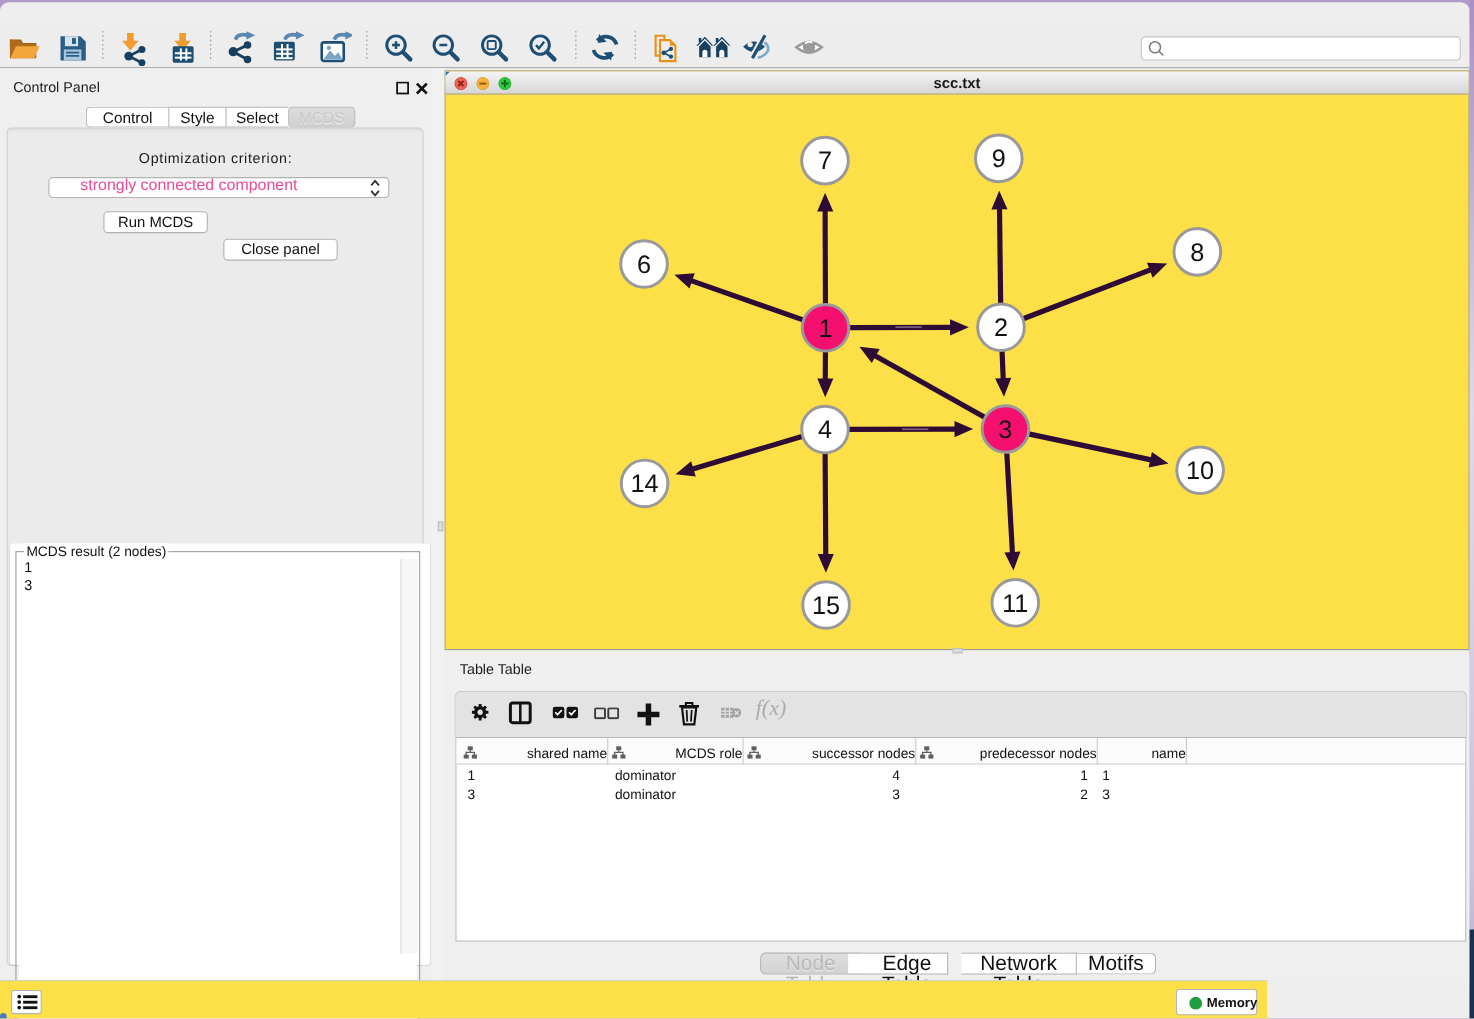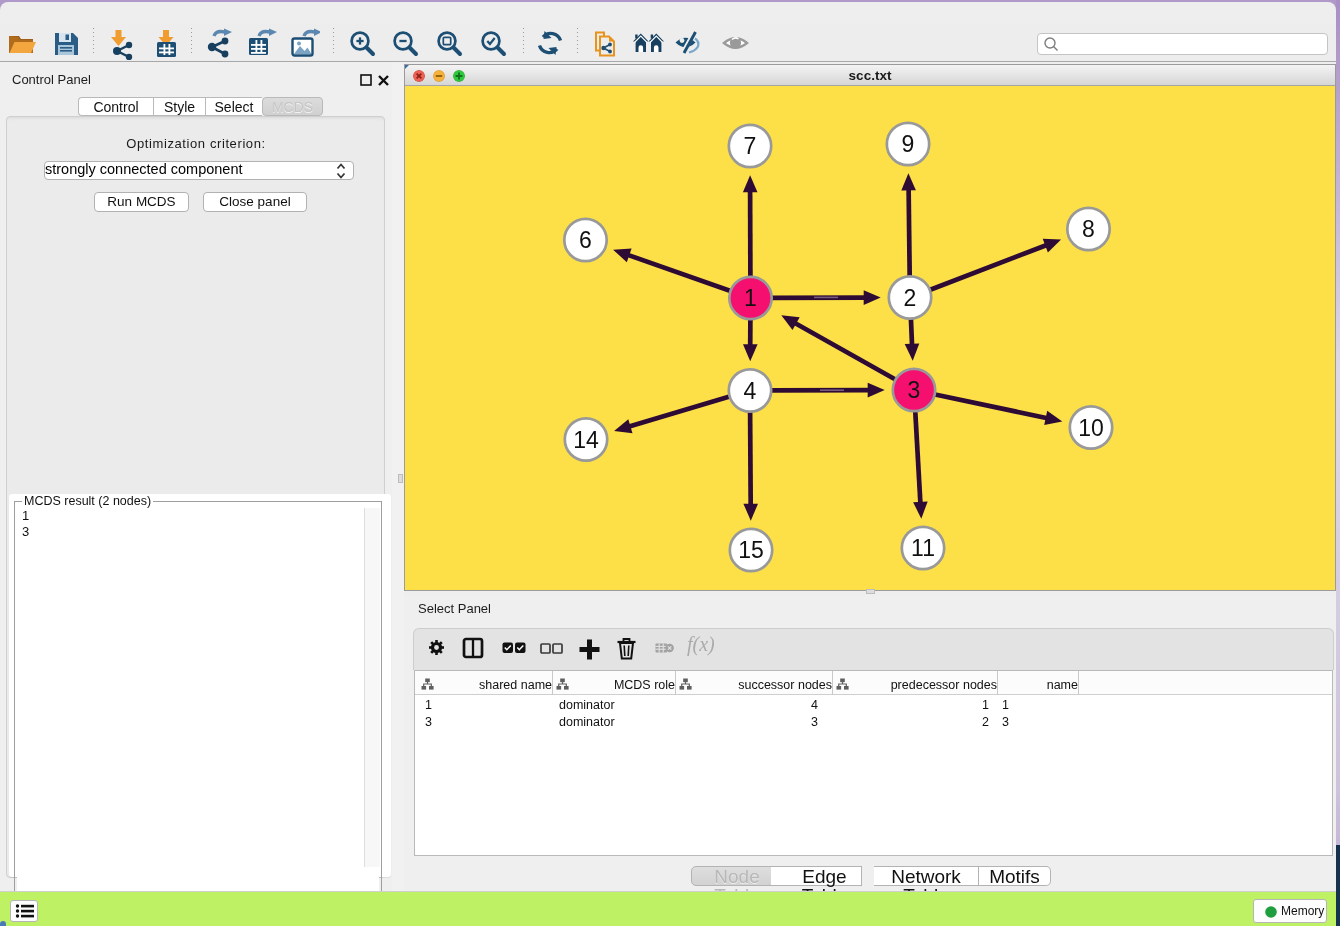--- a/index.html
+++ b/index.html
@@ -15,21 +15,21 @@
 .ticon { position:absolute; top:5px; }
 #searchbox { position:absolute; left:1037px; top:10px; width:291px; height:22px; background:#fff; border:1px solid #c4c4c4; border-radius:4px; }
 
 #cpanel { position:absolute; left:0; top:60px; width:392px; height:831px; background:#efefef; }
 #cp-title { position:absolute; left:12px; top:10px; font-size:13px; color:#1c1c1c; }
 #cp-tabs { position:absolute; left:0; top:35px; width:100%; height:20px; }
 .cptab { position:absolute; top:0; height:19px; background:#fff; border:1px solid #b9b9b9; border-right:none; font-size:14px; color:#111; text-align:center; line-height:18px; }
 #tab-mcds { background:linear-gradient(#dcdcdc,#d0d0d0); color:#c6c6c6; text-shadow:0 1px 0 #f2f2f2; border:1px solid #b9b9b9; border-radius:4px; }
 #cp-pane { position:absolute; left:6px; top:54px; width:379px; height:762px; background:#ebebeb; border:1px solid #cfcfcf; border-radius:4px; box-shadow:inset 0 3px 3px -2px #d8d8d8; }
 #opt-label { position:absolute; left:0; top:74px; width:100%; text-align:center; font-size:13px; letter-spacing:0.6px; line-height:15px; color:#1a1a1a; }
-#opt-select { position:absolute; left:44px; top:99px; width:310px; height:19px; background:#fff; border:1px solid #b2b2b2; border-radius:4px; font-size:14.5px; color:#000000; line-height:15px; padding-left:0; }
+#opt-select { position:absolute; left:44px; top:99px; width:310px; height:19px; background:#fff; border:1px solid #b2b2b2; border-radius:4px; font-size:14.5px; color:#ec4899; line-height:15px; padding-left:28px; }
 .btn { position:absolute; top:130px; height:20px; background:#fff; border:1px solid #b2b2b2; border-radius:4px; font-size:13.5px; color:#111; text-align:center; line-height:18px; }
 #mcds-panel { position:absolute; left:9px; top:432px; width:382px; height:383px; background:#fff; border-radius:3px; box-shadow:0 1px 1px rgba(0,0,0,0.08); }
 #mcds-group { position:absolute; left:5px; top:7px; width:368px; height:448px; border:1px solid #9e9e9e;padding-left:27px; }
 #mcds-label { position:absolute; left:7px; top:-8px; background:#fff; padding:0 2px; font-size:12.5px; color:#111; }
 #mcds-text { position:absolute; left:2px; top:6px; right:2px; bottom:2px; background:#fff; font-size:13px; color:#111; line-height:16px; padding-left:5px; }
 #mcds-scroll { position:absolute; right:1px; top:6px; width:16px; height:359px; background:#f7f7f7; border-left:1px solid #ddd; }
 
 #netwin { position:absolute; left:404px; top:62px; width:932px; height:527px; background:#fde047; border:1px solid #9b9b9b; }
 #net-title { position:absolute; left:0; top:0; width:100%; height:21px; background:linear-gradient(#f4f4f4,#d6d6d6); border-bottom:1px solid #a5a5a5; }
 #net-title-text { position:absolute; width:100%; text-align:center; top:3px; font-size:13.5px; font-weight:700; color:#1a1a1a; }
@@ -41,21 +41,21 @@
 #tp-toolbar { position:absolute; left:9px; top:33px; width:921px; height:42px; background:#e3e3e3; border:1px solid #cdcdcd; border-bottom:none; border-radius:6px 6px 0 0; }
 #tp-table { position:absolute; left:10px; top:75px; width:919px; height:186px; background:#fff; border:1px solid #b9b9b9; }
 #tp-header { position:absolute; left:0; top:0; width:100%; height:24px; background:#fcfcfc; border-bottom:1px solid #cfcfcf; font-size:12.5px; color:#111; }
 .thsep { position:absolute; top:0; width:1px; height:24px; background:#c9c9c9; }
 .th { position:absolute; top:7px; text-align:right; }
 .treeicon { position:absolute; top:7px; }
 .trow { position:absolute; font-size:12.5px; color:#111; height:16px; line-height:16px; }
 
 .btab { position:absolute; top:0; height:20px; border:1px solid #b3b3b3; background:#fff; font-size:19px; color:#111; text-align:center; line-height:19px; }
 
-#statusbar { position:absolute; left:0; top:889px; width:1336px; height:35px; background:#bef264; border-top:1px solid #cfcfcf; }
+#statusbar { position:absolute; left:0; top:889px; width:1152px; height:35px; background:#fde047; border-top:1px solid #cfcfcf;font-weight:bold; }
 #listbtn { position:absolute; left:10px; top:8px; width:28px; height:22px; background:#fdfdfd; border:1px solid #b5b5b5; border-radius:3px; }
 #membtn { position:absolute; right:9px; top:7px; width:74px; height:24px; background:#fdfdfd; border:1px solid #b5b5b5; border-radius:3px; font-size:12px; color:#111; }
 #rightstrip { position:absolute; right:0; top:0; width:4px; height:926px; background:linear-gradient(#a98fc4, #ded9e8 40%, #cdc3dc 85%, #b9a8cf); }
 #darkstrip { position:absolute; right:0; top:845px; width:4px; height:81px; background:#16324f; }
 </style></head>
 <body>
 <div id="win">
   <div id="toolbar">
     <div class="tsep" style="left:93px;"></div>
     <div class="tsep" style="left:191px;"></div>
@@ -201,21 +201,21 @@
     </div>
     <div id="cp-pane"></div>
     <div id="opt-label">Optimization criterion:</div>
     <div id="opt-select">strongly connected component
       <svg width="12" height="16" style="position:absolute;right:6px;top:1px;">
         <path d="M2.5 5.5 L6 1.5 L9.5 5.5" stroke="#333" stroke-width="1.7" fill="none"></path>
         <path d="M2.5 10.5 L6 14.5 L9.5 10.5" stroke="#333" stroke-width="1.7" fill="none"></path>
       </svg>
     </div>
     <div class="btn" style="left:94px;width:95px;">Run MCDS</div>
-    <div class="btn" style="left:203px;width:104px;">Close panel</div>
+    <div class="btn" style="left:203px;width:104px;margin-top:25px;">Close panel</div>
     <div id="mcds-panel">
       <div id="mcds-group">
         <div id="mcds-label">MCDS result (2 nodes)</div>
         <div id="mcds-text">1<br>3</div>
         <div id="mcds-scroll"></div>
       </div>
     </div>
   </div>
   <div id="netwin">
     <div id="net-title">
@@ -285,21 +285,21 @@
 <text x="687.0" y="349.5" font-size="23" fill="#111" text-anchor="middle">10</text>
 <circle cx="519.0" cy="462.0" r="21.2" fill="#ffffff" stroke="#999999" stroke-width="2.7"></circle>
 <text x="519.0" y="470.0" font-size="23" fill="#111" text-anchor="middle">11</text>
 <circle cx="182.0" cy="353.5" r="21.2" fill="#ffffff" stroke="#999999" stroke-width="2.7"></circle>
 <text x="182.0" y="361.5" font-size="23" fill="#111" text-anchor="middle">14</text>
 <circle cx="347.0" cy="464.0" r="21.2" fill="#ffffff" stroke="#999999" stroke-width="2.7"></circle>
 <text x="347.0" y="472.0" font-size="23" fill="#111" text-anchor="middle">15</text>
     </svg>
   </div>
   <div id="tpanel">
-    <div id="tp-title">Select Panel</div>
+    <div id="tp-title">Table Table</div>
 
     <div id="tp-toolbar">
       <svg style="position:absolute;left:14px;top:10px;" width="17" height="17">
         <g>
             <circle cx="8.5" cy="8.5" r="5.6" fill="#111"></circle>
         <g stroke="#111" stroke-width="2.6">
         <line x1="8.5" y1="1" x2="8.5" y2="16"></line>
               <line x1="1" y1="8.5" x2="16" y2="8.5"></line>
         <line x1="3.2" y1="3.2" x2="13.8" y2="13.8"></line>
               <line x1="13.8" y1="3.2" x2="3.2" y2="13.8"></line>

